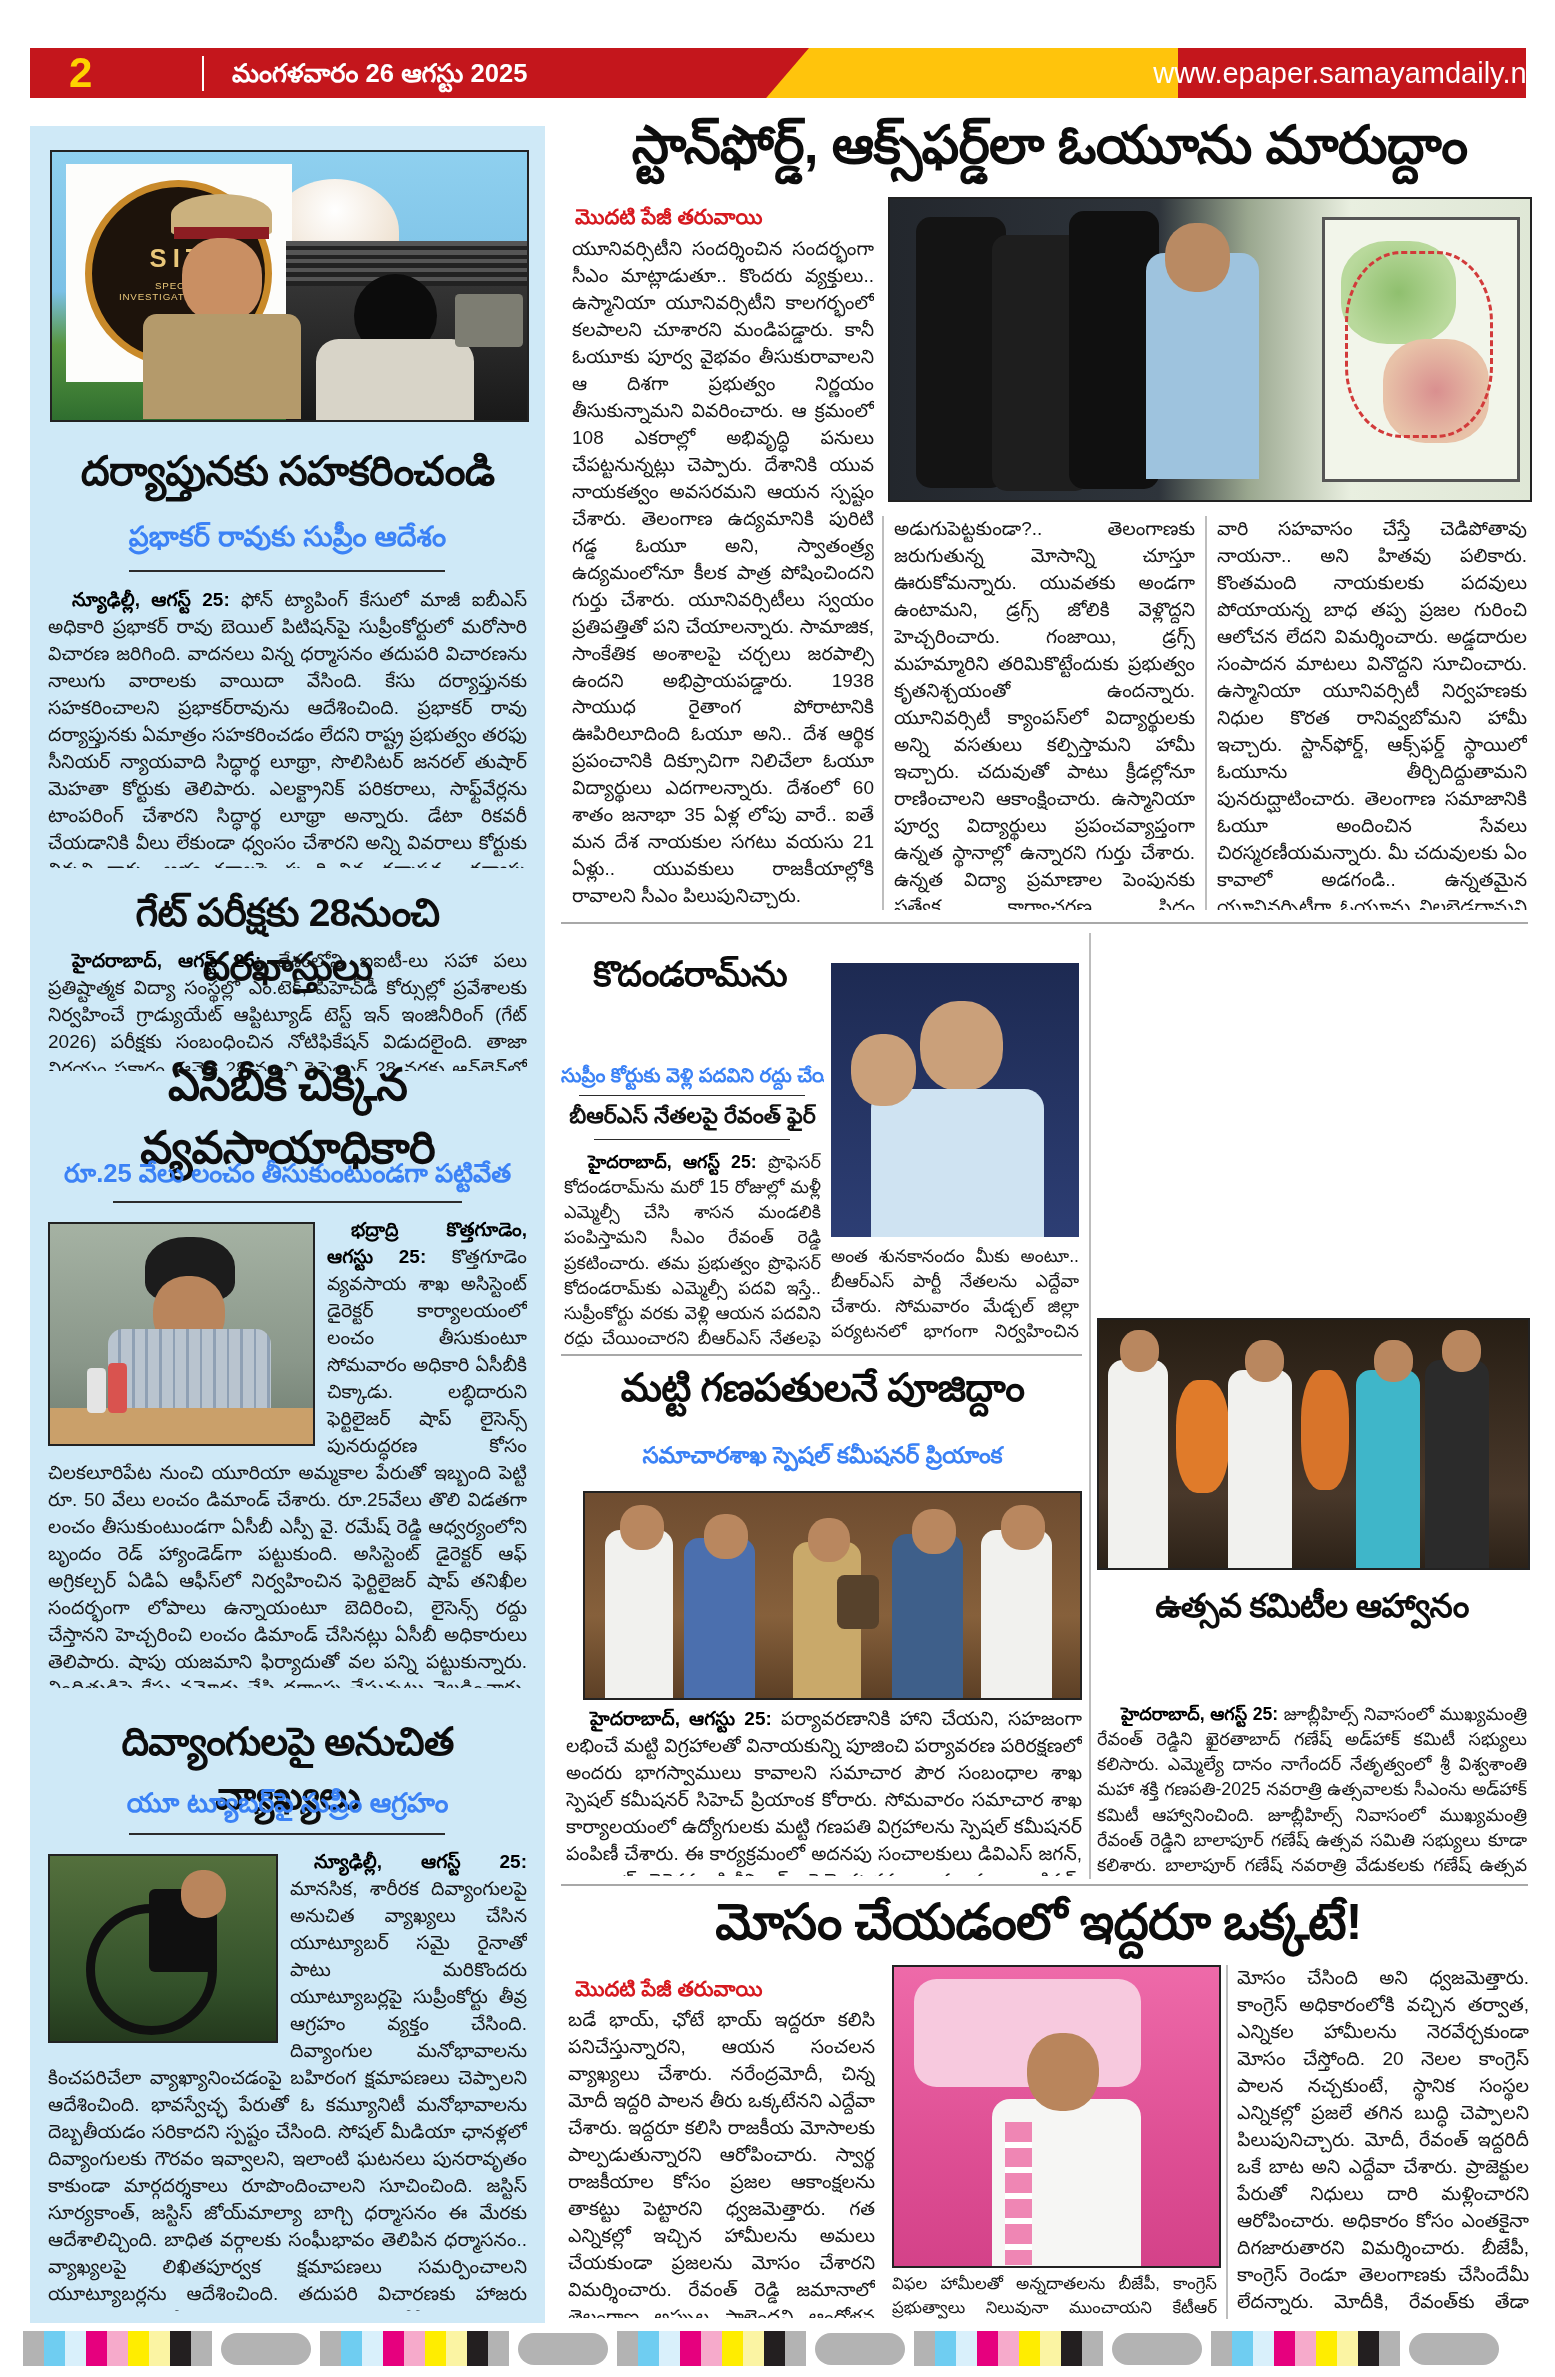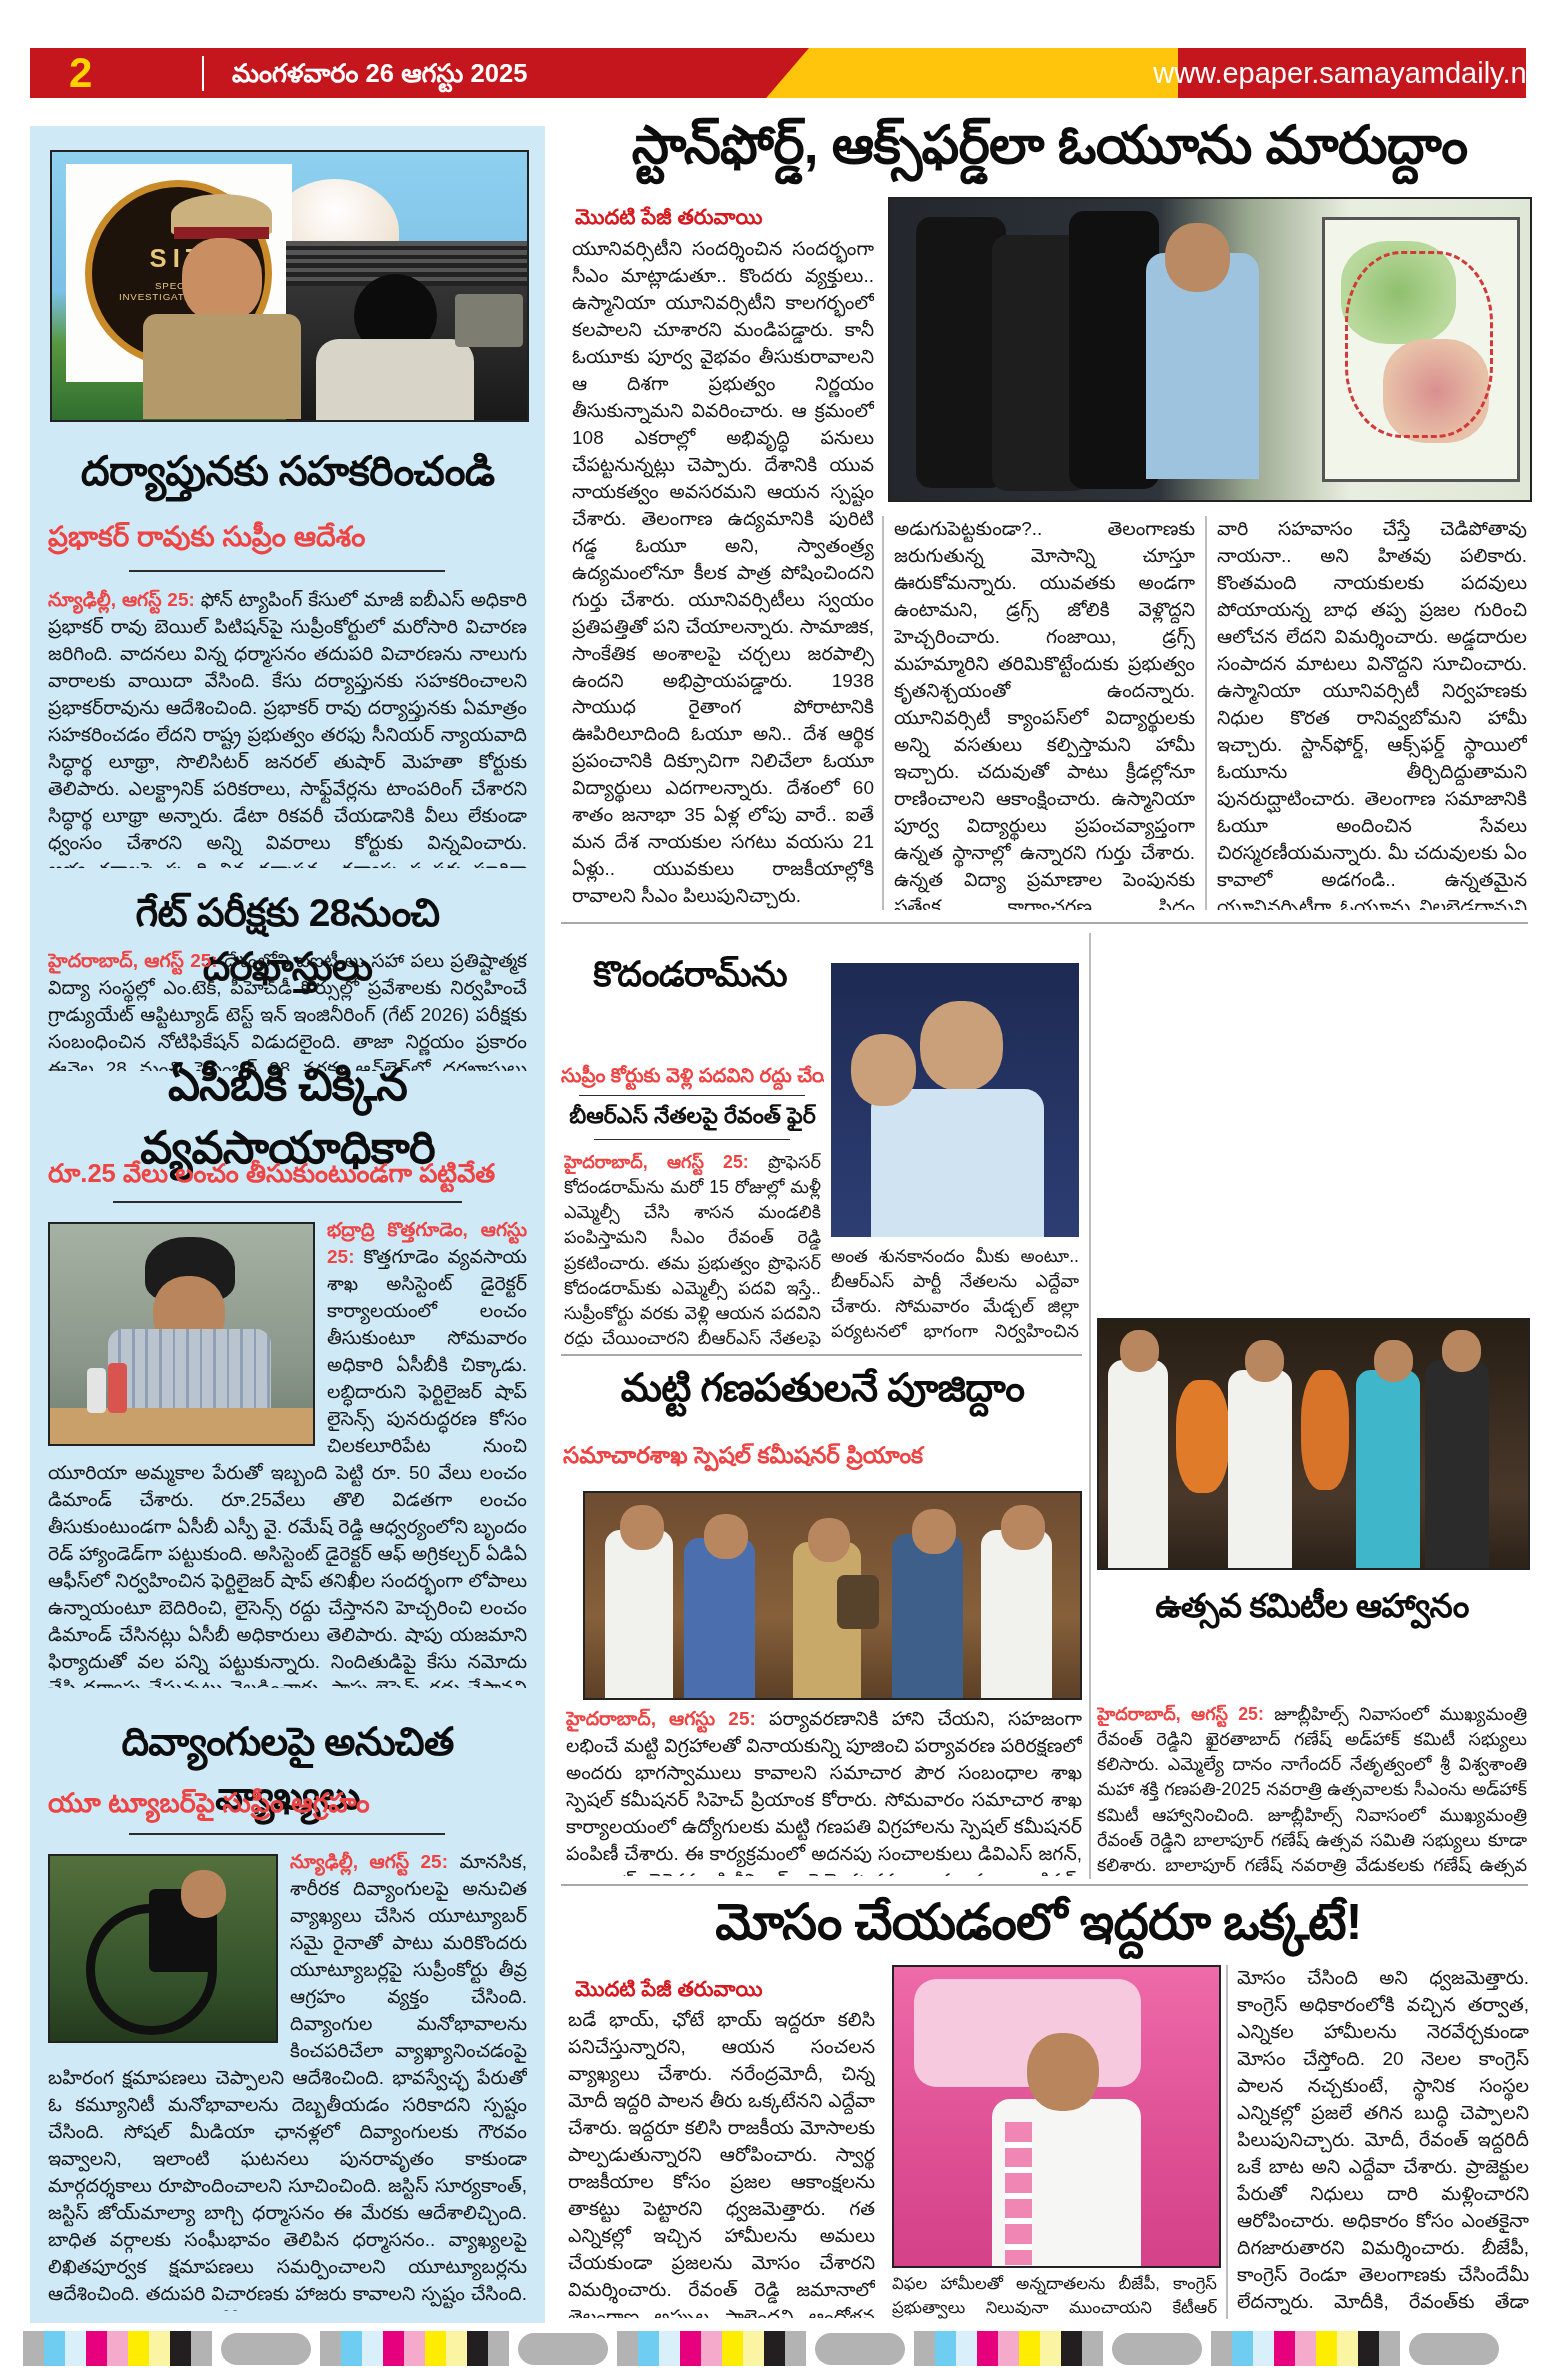--- a/index.html
+++ b/index.html
@@ -13,25 +13,25 @@
   .hdr-red-right{position:absolute;right:0;top:0;width:348px;height:50px;background:#c4161c;
                  display:flex;align-items:center;justify-content:center;}
   .page-num{position:absolute;left:39px;top:0px;font-size:42px;font-weight:800;color:#ffd200;line-height:50px;}
   .hdr-divider{position:absolute;left:172px;top:7.5px;width:2.3px;height:35px;background:#ffffff;}
   .hdr-date{position:absolute;left:202px;top:0;font-size:25.6px;font-weight:700;color:#ffffff;line-height:50px;}
   .masthead{position:absolute;left:627px;top:48px;width:301px;height:50px;text-align:center;
             font-size:39px;font-weight:800;color:#2e3192;line-height:50px;letter-spacing:0.8px;}
   .hdr-site{font-size:29px;color:#ffffff;font-weight:400;}
   
   .headline{color:#0d0d0d;font-weight:800;text-align:center;letter-spacing:-0.8px;overflow:hidden;}
-  .sub-red{color:#ef4444;font-weight:700;overflow:hidden;white-space:nowrap;}
+  .sub-red{color:#3b82f6;font-weight:700;text-align:center;overflow:hidden;white-space:nowrap;}
   .sub-black{color:#111;font-weight:800;text-align:center;overflow:hidden;white-space:nowrap;}
   .red-tag{color:#d6191f;font-weight:700;font-size:21px;}
   .body{font-size:19px;line-height:1.42;text-align:justify;color:#161616;overflow:hidden;}
-  .dateline{font-weight:800;color:#ef4444;}
+  .dateline{font-weight:800;color:#000000;margin-left:24px;}
   .rule-h{position:absolute;height:1.5px;background:#2b2b2b;}
   .rule-h-gray{position:absolute;height:1.5px;background:#a8a8a8;}
   .rule-v{position:absolute;width:1.5px;background:#bdbdbd;}
   
   .panel{position:absolute;left:30px;top:126px;width:515px;height:2197px;background:#cfe9f7;}
   
   .photo{position:absolute;overflow:hidden;}
   .ph-border{border:2.3px solid #222;}
   .collage{background:linear-gradient(180deg,#8fd0ef 0%,#7cc1e6 52%,#57953f 72%,#2f6e2f 100%);}
   .dome{position:absolute;left:46%;top:10%;width:128px;height:105px;background:radial-gradient(circle at 50% 30%,#ffffff 0%,#efe2d2 70%,#d9b9a0 100%);border-radius:50% 50% 14% 14%;}

